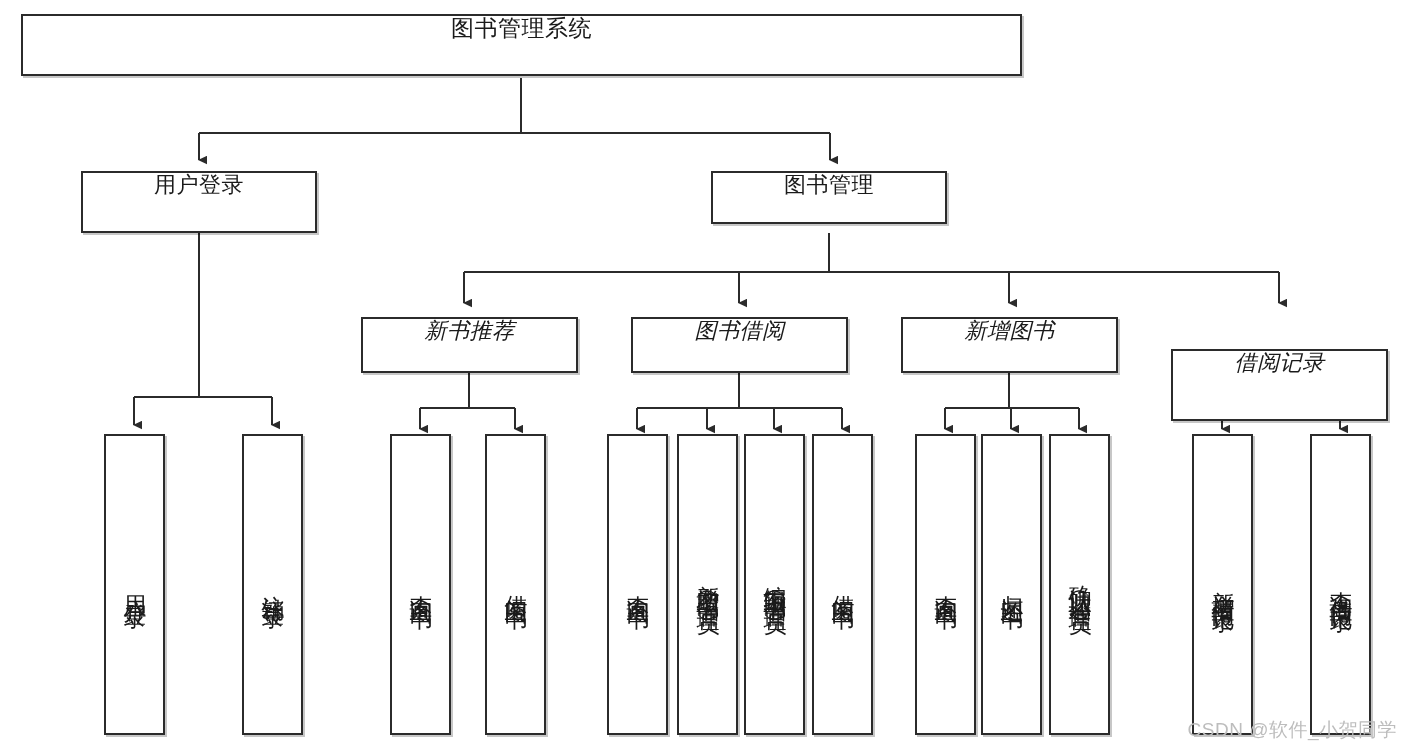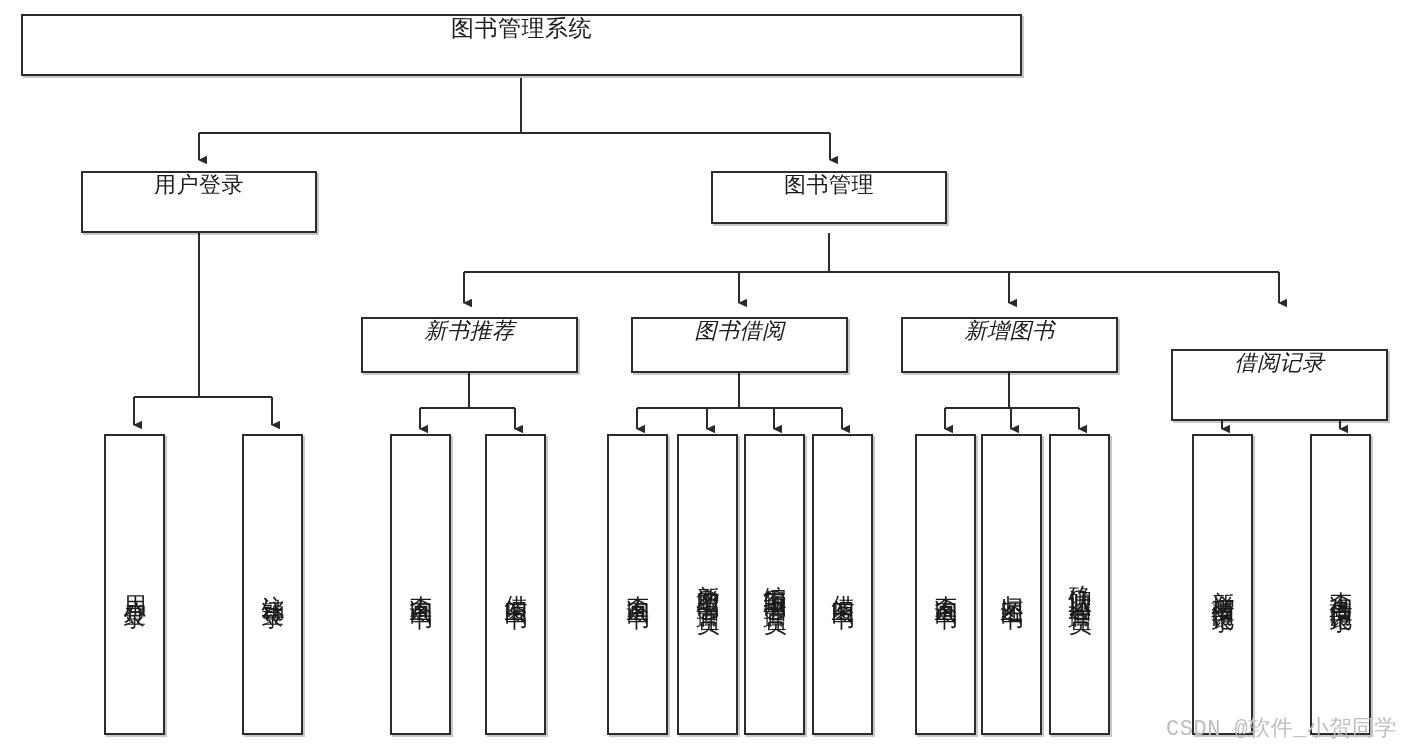--- a/index.html
+++ b/index.html
@@ -56,26 +56,25 @@
     font-size: 23px;
     color: #1a1a1a;
     line-height: 1.12;
     letter-spacing: 4px;
     white-space: nowrap;
   }
   .watermark {
     position: absolute;
     right: 8px;
     bottom: 4px;
-    font-size: 22px;
+    font-size: 19px;
     color: #bdbdbd;
     white-space: nowrap;
     letter-spacing: 0.5px;
     pointer-events: none;
-    font-family: Liberation Mono, monospace;
   }
 </style>
 </head>
 <body>
 
 <div id="stage">
 
   <svg id="diagram-svg" viewBox="0 0 1405 747" xmlns="http://www.w3.org/2000/svg">
     <defs>
       <marker id="arrowhead" markerWidth="9" markerHeight="9" refX="4.5" refY="8" orient="auto" markerUnits="userSpaceOnUse">

